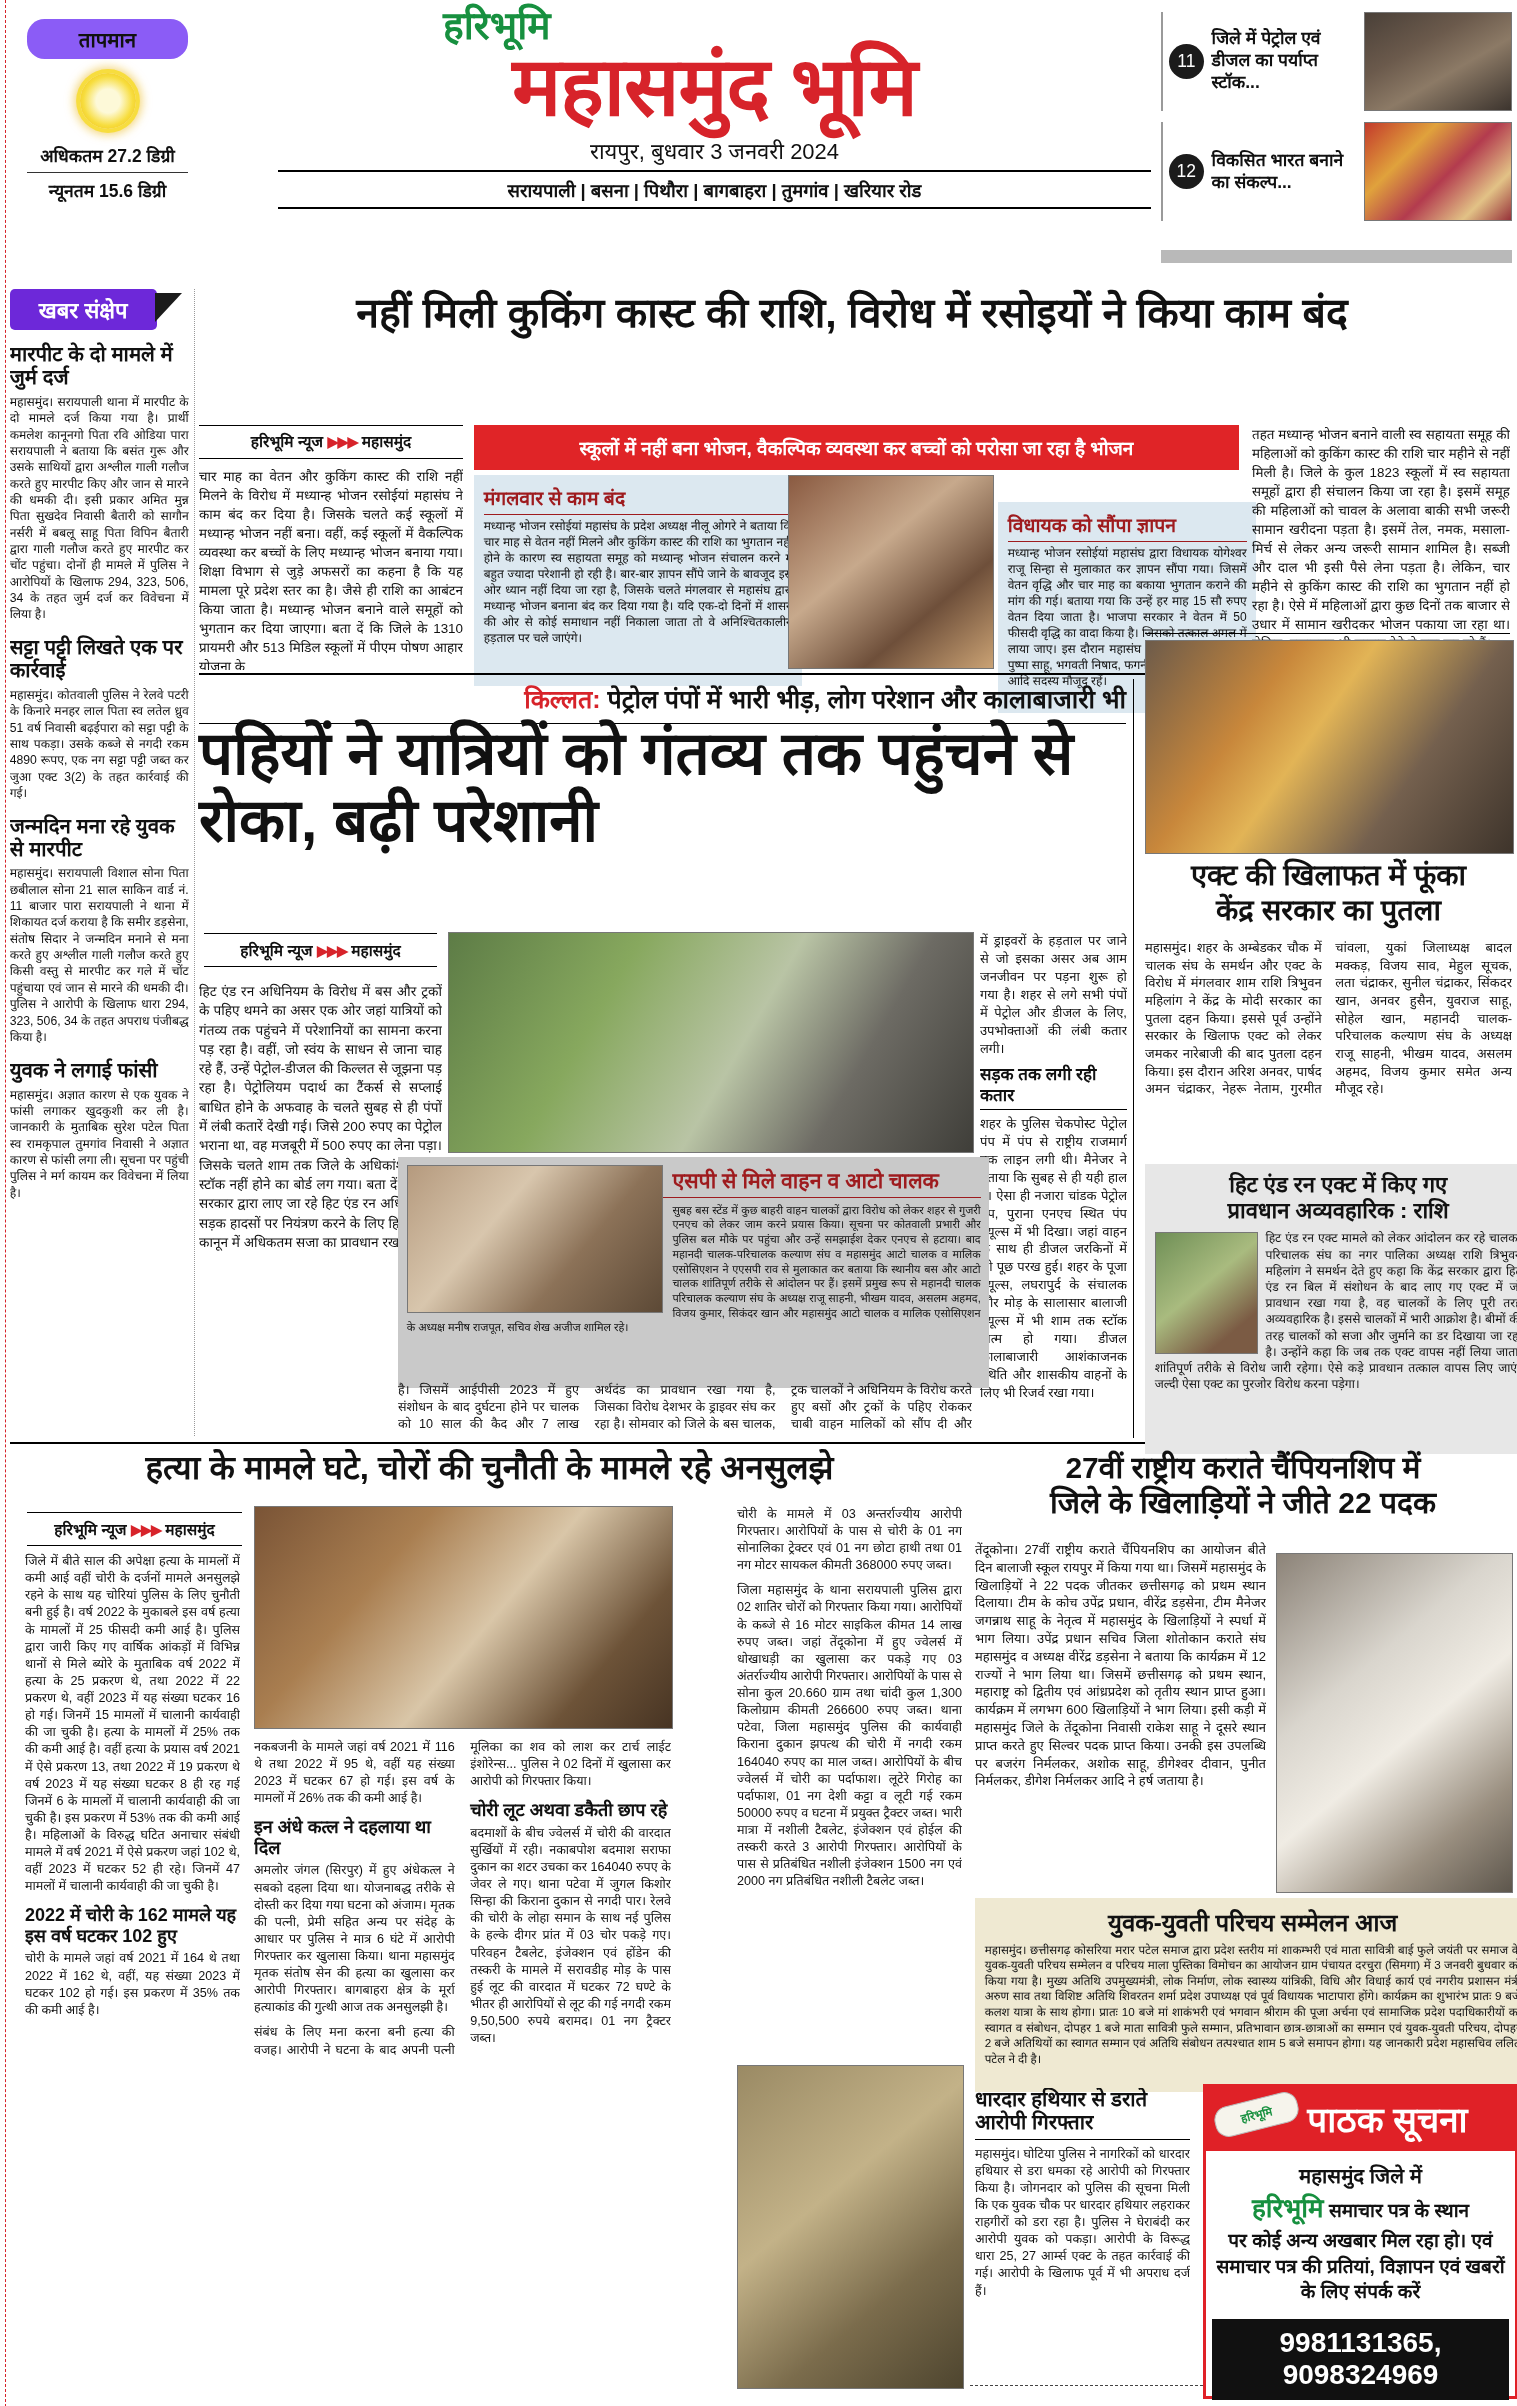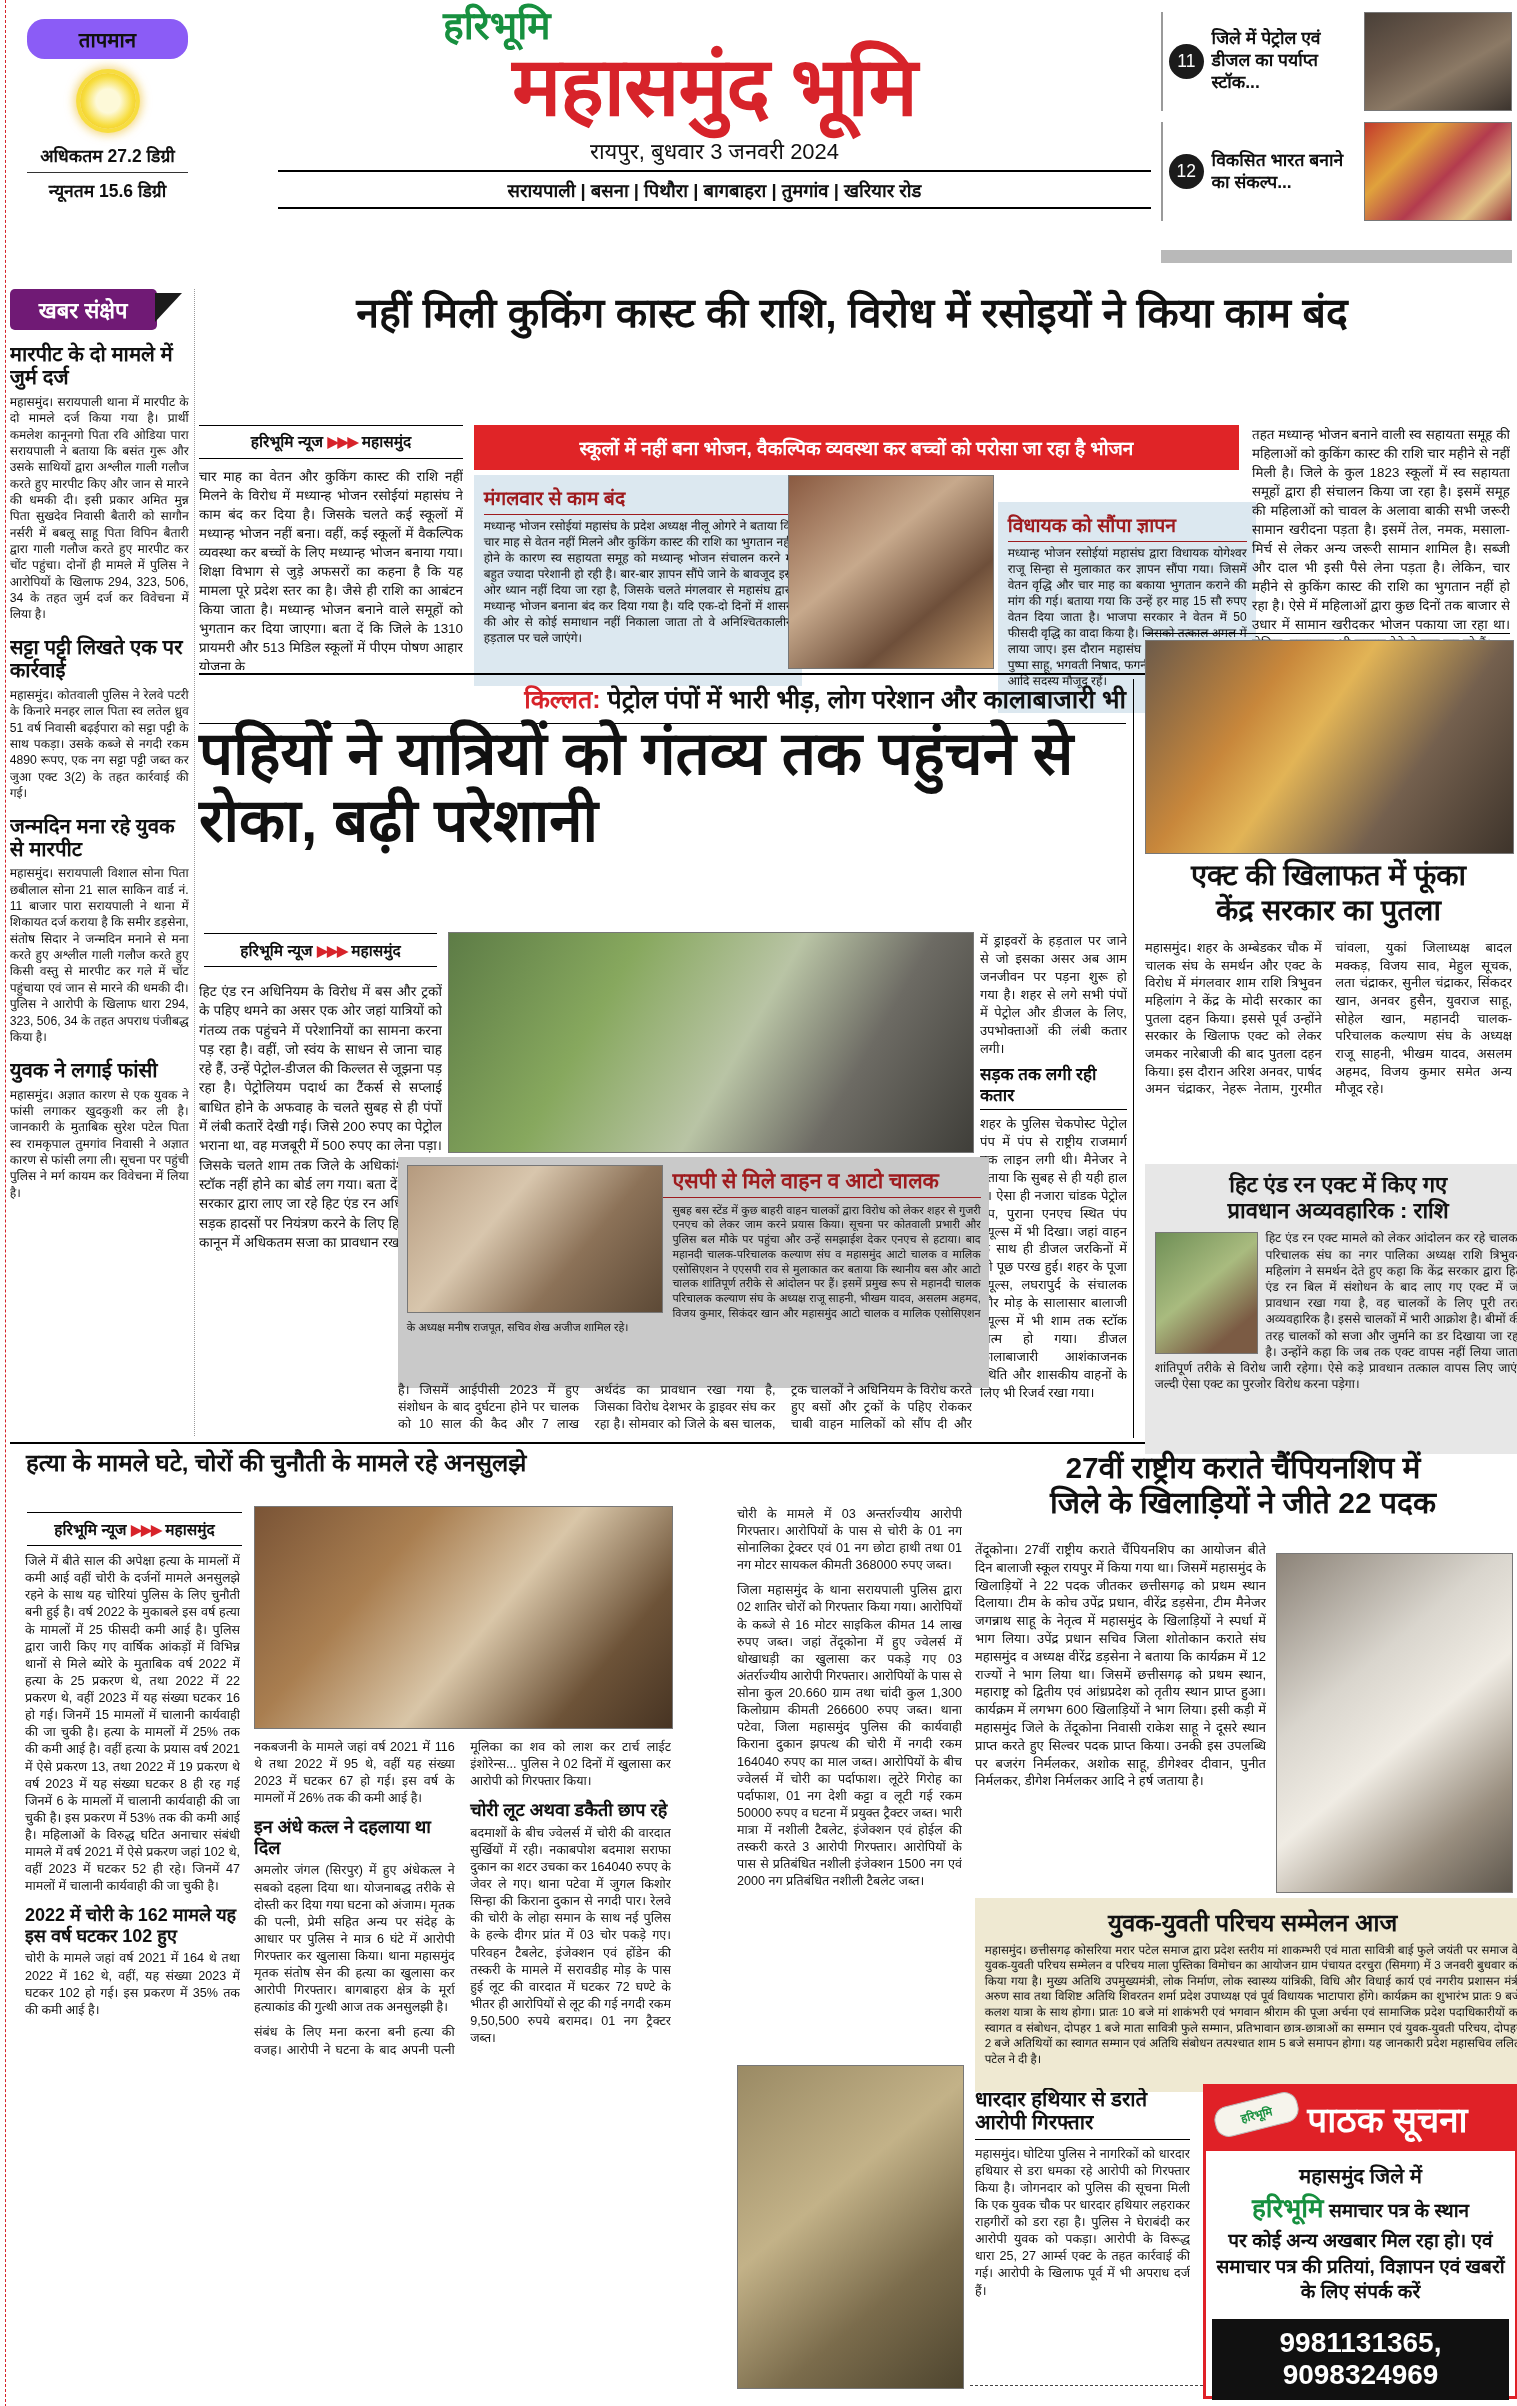--- a/index.html
+++ b/index.html
@@ -45,21 +45,21 @@
   .ph-pump{background:linear-gradient(120deg,#5d7c46 0%,#87a85e 30%,#b9c4a5 55%,#6d6b64 75%,#3f3e39 100%);}
   .ph-sp{background:linear-gradient(130deg,#b59a7e 0%,#d8c6ad 35%,#8c7258 65%,#5c4936 100%);}
   .ph-effigy{background:linear-gradient(125deg,#6d5b4a 0%,#c8873b 30%,#e2b456 45%,#74604e 70%,#3e342b 100%);}
   .ph-portrait{background:linear-gradient(140deg,#6f8f56 0%,#a9bb7f 45%,#7b5b44 80%);}
   .ph-press{background:linear-gradient(130deg,#7a5436 0%,#a97e50 30%,#d9c6a8 55%,#6d5338 80%,#473423 100%);}
   .ph-karate{background:linear-gradient(140deg,#8c8378 0%,#d9d5cd 35%,#f0ece4 55%,#9a8f80 80%,#5d564c 100%);}
   .ph-suspect{background:linear-gradient(140deg,#9a8a64 0%,#c3b288 40%,#7b6c4c 70%,#4e452f 100%);}
 
   
   .briefs{left:9.7px;top:289px;width:179px;height:1147px;border-right:1px dotted #999;padding-right:5.8px;}
-  .briefs-head{position:relative;background:#701a75;color:#fff;font-weight:bold;font-size:22px;
+  .briefs-head{position:relative;background:#6d28d9;color:#fff;font-weight:bold;font-size:22px;
                width:147px;padding:4.9px 0 5.8px;text-align:center;border-radius:4.9px;}
   .briefs-head::after{content:"";position:absolute;right:-25px;top:3.9px;
                border-left:27px solid #1b1b1b;border-top:0 solid transparent;border-bottom:29px solid transparent;}
   .brief-title{font-weight:bold;font-size:20.4px;line-height:1.12;margin:13.6px 0 4.9px;}
   .brief-body{font-size:12.2px;line-height:1.34;}
 
   
   .ts-headline{left:194px;top:291px;width:1316px;font-weight:bold;font-size:41px;text-align:center;line-height:1.1;}
   .byline{font-weight:bold;font-size:15.5px;border-top:1.5px solid #000;border-bottom:1.5px solid #000;
           padding:4.9px 1.9px;text-align:center;}
@@ -103,21 +103,21 @@
   .ph-effigy-pos{left:1145px;top:640px;width:367px;height:212px;}
   .effigy-headline{left:1145px;top:858px;width:367px;font-weight:bold;font-size:29px;line-height:1.2;text-align:center;}
   .effigy-cols{left:1145px;top:939px;width:367px;height:219px;column-count:2;column-gap:13.6px;
                font-size:13px;line-height:1.36;}
   .rashibox{left:1145px;top:1164px;width:367px;height:274px;background:#e7e7e7;padding:7.8px 9.7px;}
   .rashibox .rb-title{font-weight:bold;font-size:22px;line-height:1.2;text-align:center;margin-bottom:5.8px;}
   .rb-photo{float:left;width:101px;height:120px;margin:1.9px 7.8px 1.9px 0;}
   .rb-body{font-size:12.2px;line-height:1.33;}
 
   
-  .crime-headline{left:26px;top:1450px;width:959px;font-weight:bold;font-size:24px;line-height:1.1;}
+  .crime-headline{left:10px;top:1450px;width:959px;font-weight:bold;font-size:33px;text-align:center;line-height:1.1;}
   .crime-byline{left:27px;top:1512px;width:215px;}
   .ph-press-pos{left:254px;top:1506px;width:417px;height:221px;}
   .crime-colA{left:25px;top:1553px;width:215px;height:836px;font-size:12.6px;line-height:1.36;}
   .crime-mid{left:254px;top:1739px;width:417px;height:648px;column-count:2;column-gap:15.5px;
              font-size:12.6px;line-height:1.36;}
   .crime-colD{left:737px;top:1506px;width:225px;height:549px;font-size:12.6px;line-height:1.36;}
   .ph-suspect-pos{left:737px;top:2065px;width:225px;height:322px;}
   .crime-sub{font-weight:bold;font-size:18px;line-height:1.15;margin:9.7px 0 3.9px;}
 
   

